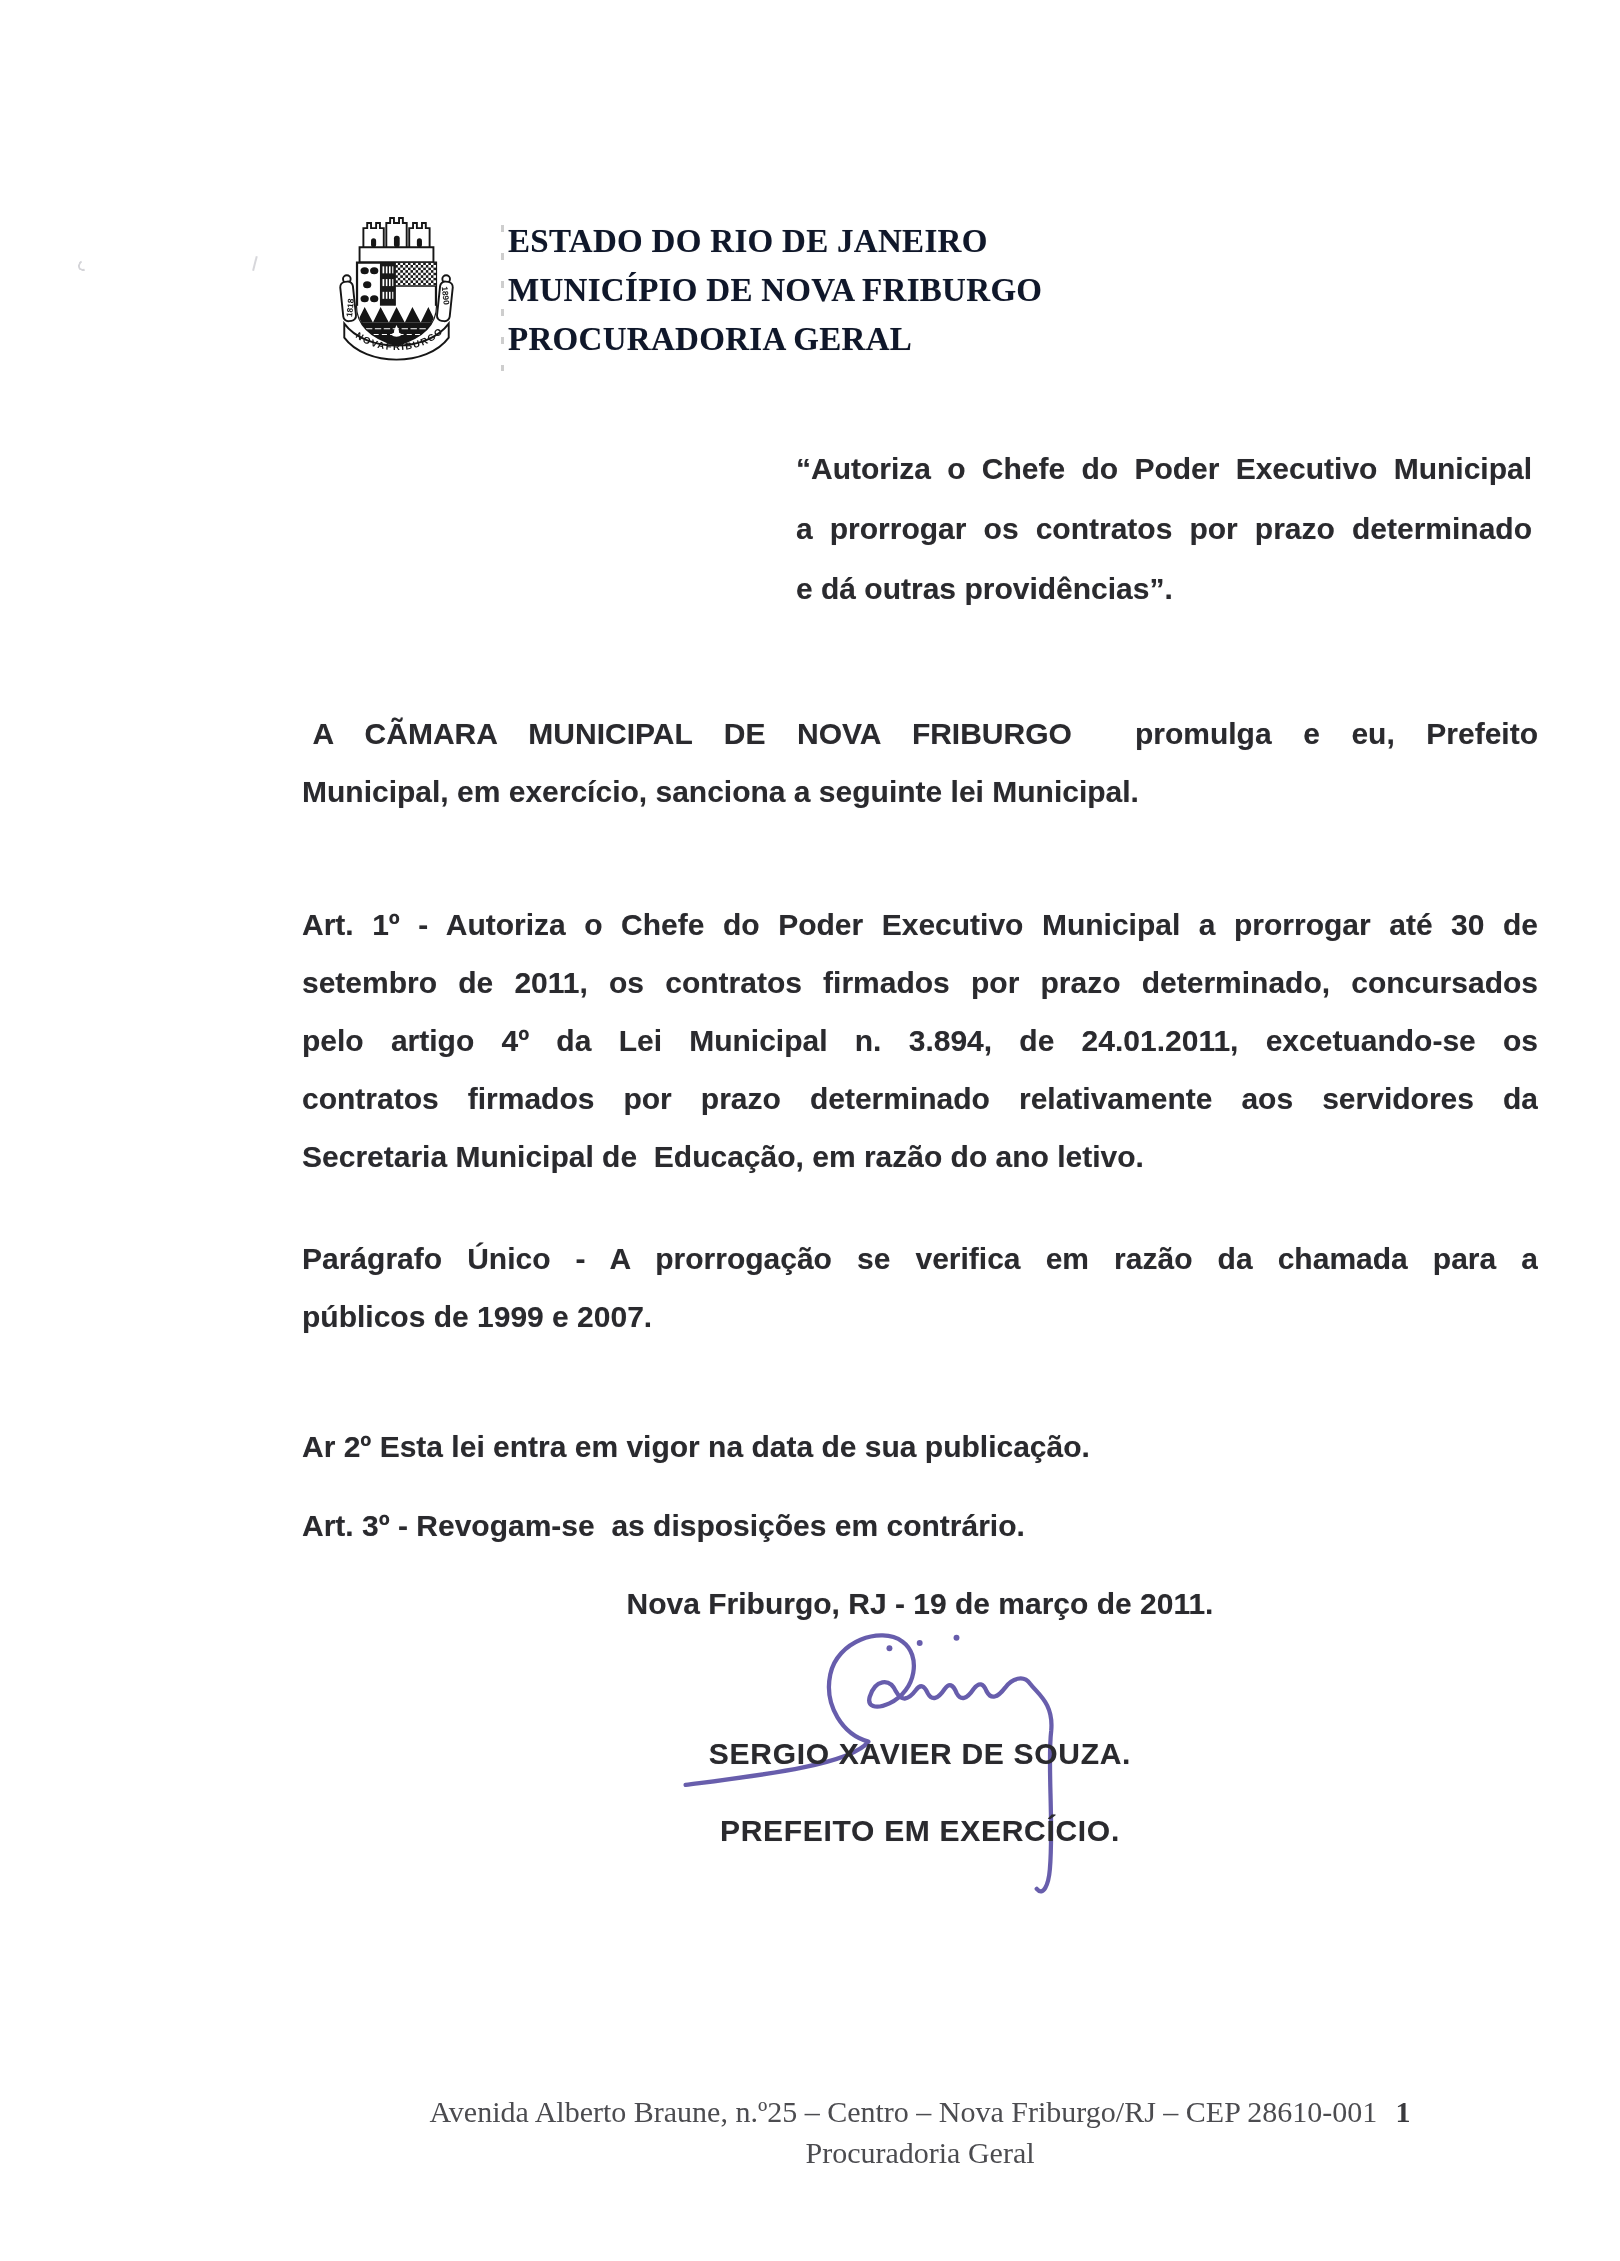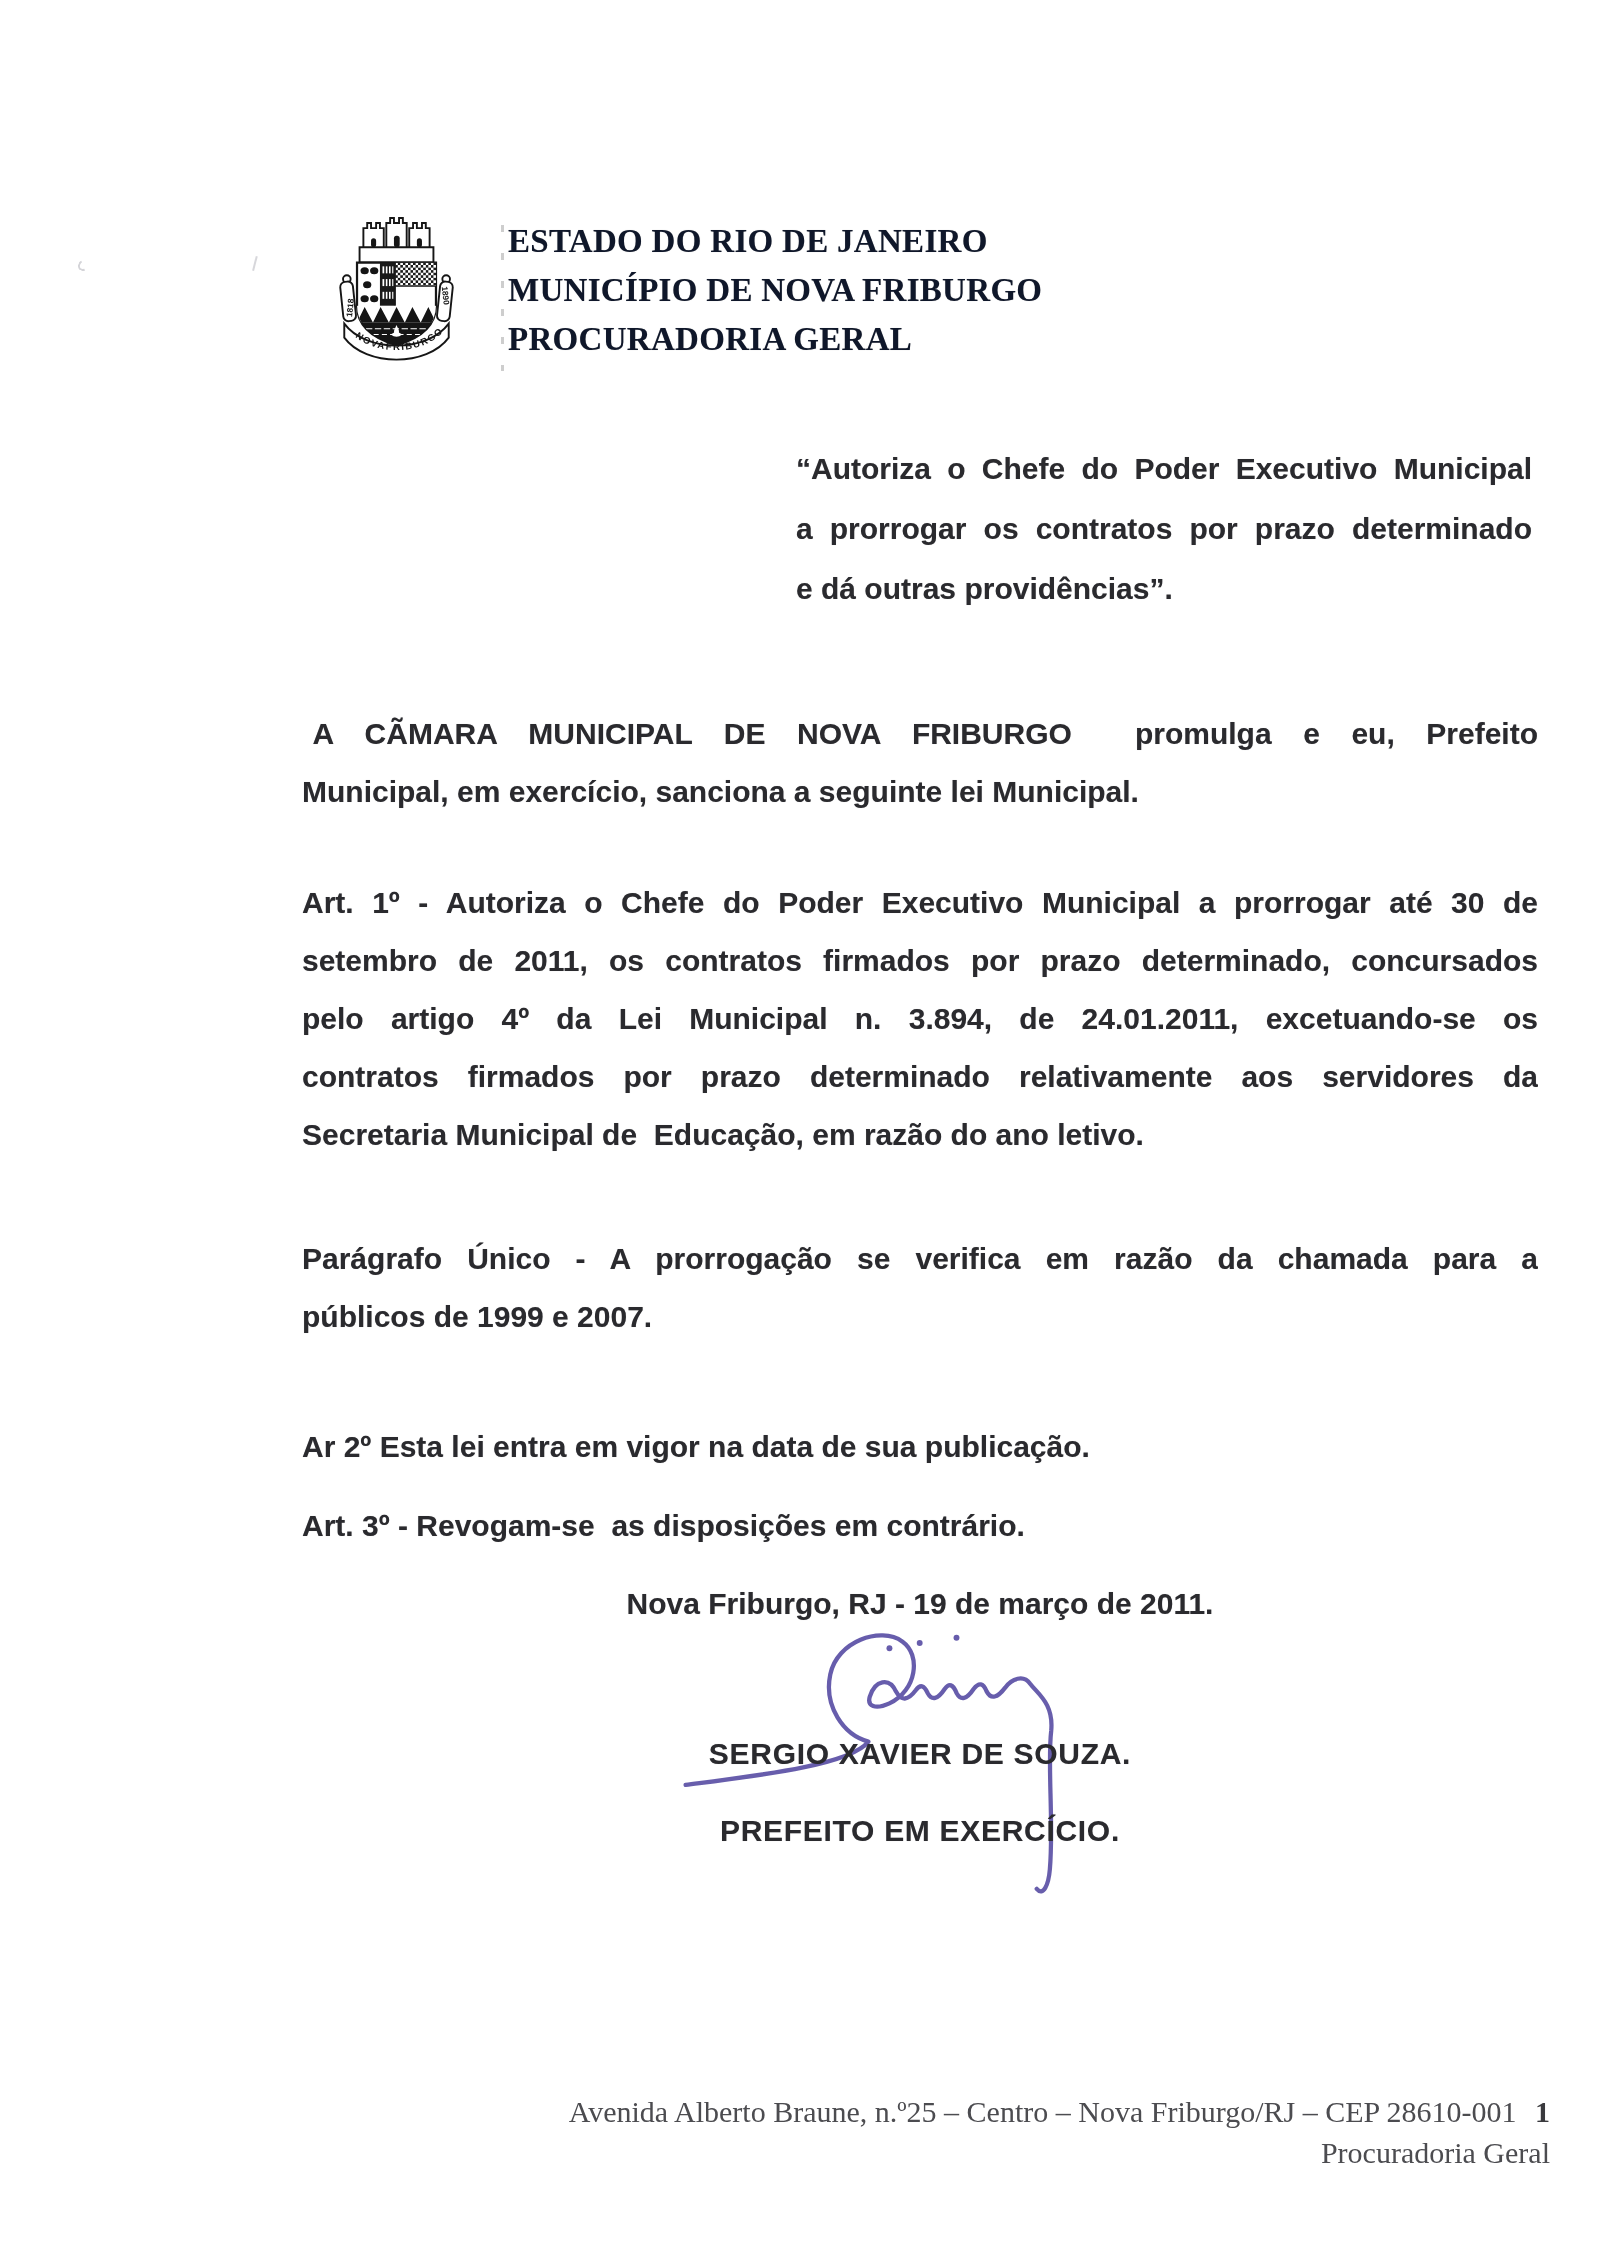--- a/index.html
+++ b/index.html
@@ -31,33 +31,33 @@
   .jline { display:block; height:58px; overflow:hidden; white-space:nowrap; }
   .just  { text-align:justify; white-space:normal; }
   .just::after { content:""; display:inline-block; width:100%; height:0; }
 
   .epigraph { top:439px; }
   .epigraph .inner { margin-left:494px; width:736px; }
   .epigraph .jline { height:60px; line-height:60px; }
 
   .preamble { top:705px; }
   .preamble .jline:first-child { text-indent:10.5px; }
-  .art1 { top:874px; }
+  .art1 { top:896px; }
   .pu   { top:1230px; }
   .ar2  { top:1418px; }
   .art3 { top:1497px; }
   .dateline { top:1575px; text-align:center; }
 
   .sig-name  { top:1725px; text-align:center; letter-spacing:0.7px; }
   .sig-title { top:1802px; text-align:center; letter-spacing:0.7px; }
   .signature-svg { position:absolute; left:658px; top:1606px; pointer-events:none; }
 
   
   .footer-line {
-    position:absolute; left:314px; width:1236px; text-align:right;
+    position:absolute; left:302px; width:1236px; text-align:center;
     font-family:"Liberation Serif", serif; font-weight:normal;
     font-size:30px; line-height:39px; color:#4c4c50; white-space:nowrap;
   }
   .footer-address { top:2092px; }
   .footer-dept    { top:2133px; }
   .pgnum { font-weight:bold; color:#3a3a3e; margin-left:18.4px; }
 
   
   .speck { position:absolute; opacity:.55; }
   .speck-a {

